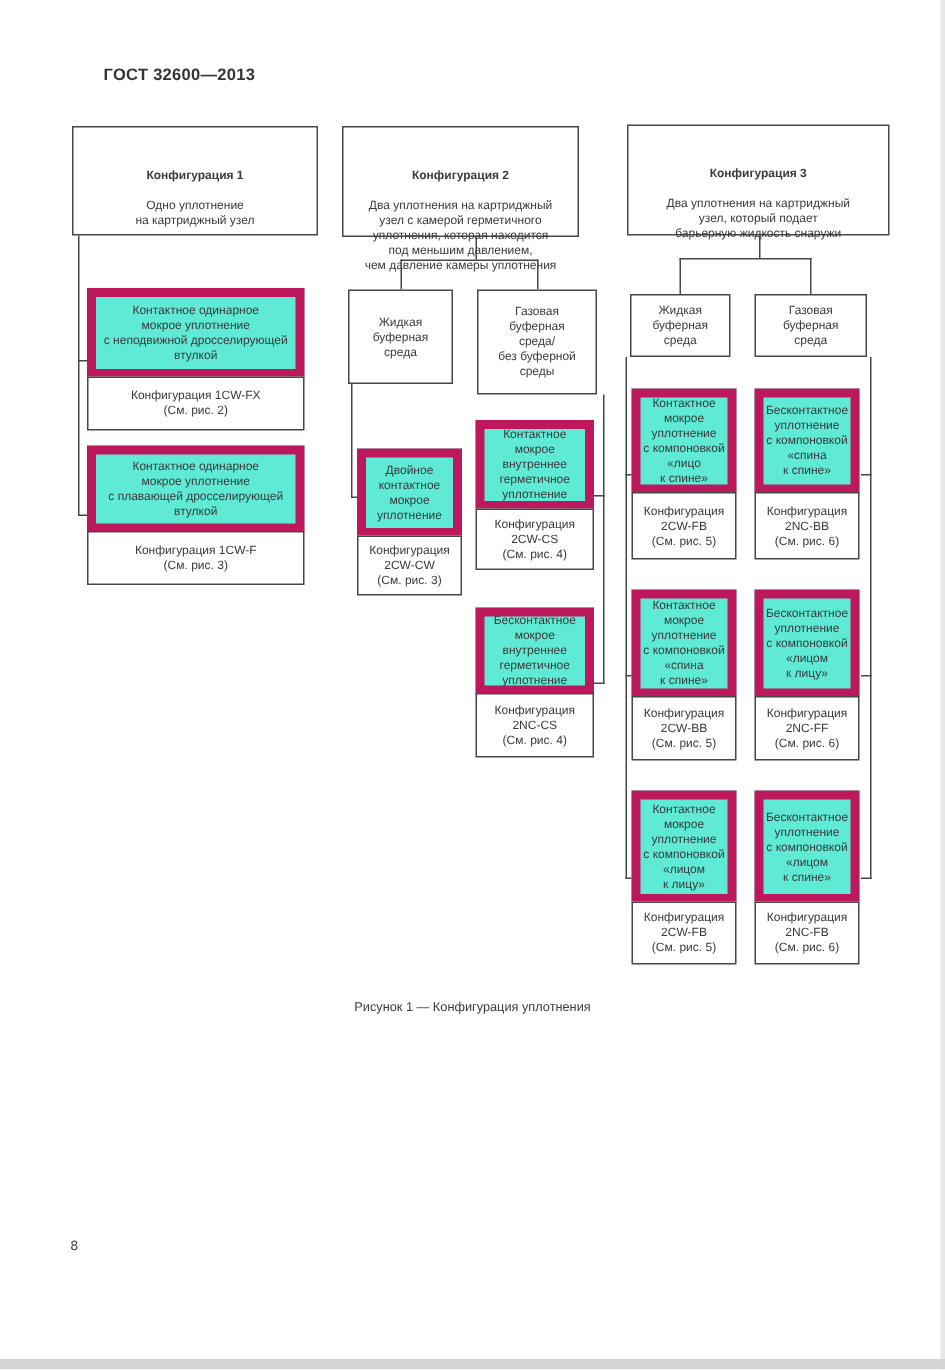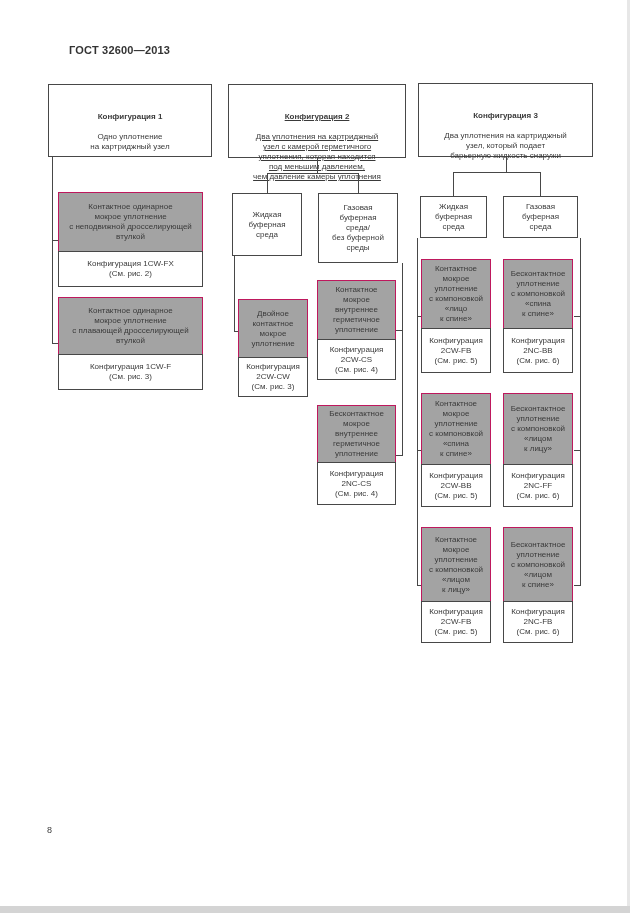--- a/index.html
+++ b/index.html
@@ -10,21 +10,21 @@
   .box{
     position:absolute;box-sizing:border-box;border:1px solid #474747;background:#fff;
     font-size:8px;line-height:10px;text-align:center;white-space:pre-line;
   }
   .headbox{padding-top:16px;}
   .hb-title{font-weight:bold;font-size:8px;line-height:11px;}
   .hb-body{font-size:8px;line-height:10px;white-space:pre-line;}
   .center{display:flex;align-items:center;justify-content:center;}
   .grp{position:absolute;}
   .grp .desc{
-    position:relative;box-sizing:border-box;border:1px solid #be185d;background:#a3a3a3;
+    position:relative;box-sizing:border-box;border:6px solid #be185d;background:#5eead4;
     font-size:8px;line-height:10px;text-align:center;white-space:pre-line;
     display:flex;align-items:center;justify-content:center;
   }
   .grp .lbl{
     position:relative;box-sizing:border-box;border:1px solid #474747;background:#fff;margin-top:-1px;
     font-size:8px;line-height:10px;text-align:center;white-space:pre-line;
     display:flex;align-items:center;justify-content:center;
   }
   .ln{position:absolute;background:#474747;}
   .doc-header{position:absolute;left:47px;top:44px;font-size:11px;font-weight:bold;letter-spacing:.2px;color:#333;padding-left:22px;}
@@ -61,21 +61,21 @@
 
   <div class="grp" style="left:58px;top:297px;width:145px;">
     <div class="desc" style="height:58px;">Контактное одинарное
 мокрое уплотнение
 с плавающей дросселирующей
 втулкой</div>
     <div class="lbl" style="height:36px;">Конфигурация 1CW-F
 (См. рис. 3)</div>
   </div>
 
-  <div class="box headbox" style="left:228px;top:84px;width:178px;height:74px;text-decoration:underline;">
+  <div class="box headbox" style="left:228px;top:84px;width:158px;height:74px;">
     <div class="hb-title">Конфигурация 2</div>
     <div class="hb-body">Два уплотнения на картриджный
 узел с камерой герметичного
 уплотнения, которая находится
 под меньшим давлением,
 чем давление камеры уплотнения</div>
   </div>
 
   <div class="ln" style="left:317px;top:158px;width:1px;height:15px;"></div>
   <div class="ln" style="left:267px;top:173px;width:92px;height:1px;"></div>
@@ -216,17 +216,18 @@
     <div class="desc" style="height:75px;">Бесконтактное
 уплотнение
 с компоновкой
 «лицом
 к спине»</div>
     <div class="lbl" style="height:42px;">Конфигурация
 2NC-FB
 (См. рис. 6)</div>
   </div>
 
+  <div class="caption">Рисунок 1 — Конфигурация уплотнения</div>
   <div class="pagenum">8</div>
 
   <div class="edge-r"></div>
   <div class="edge-b"></div>
 </div>
 
 </body></html>

